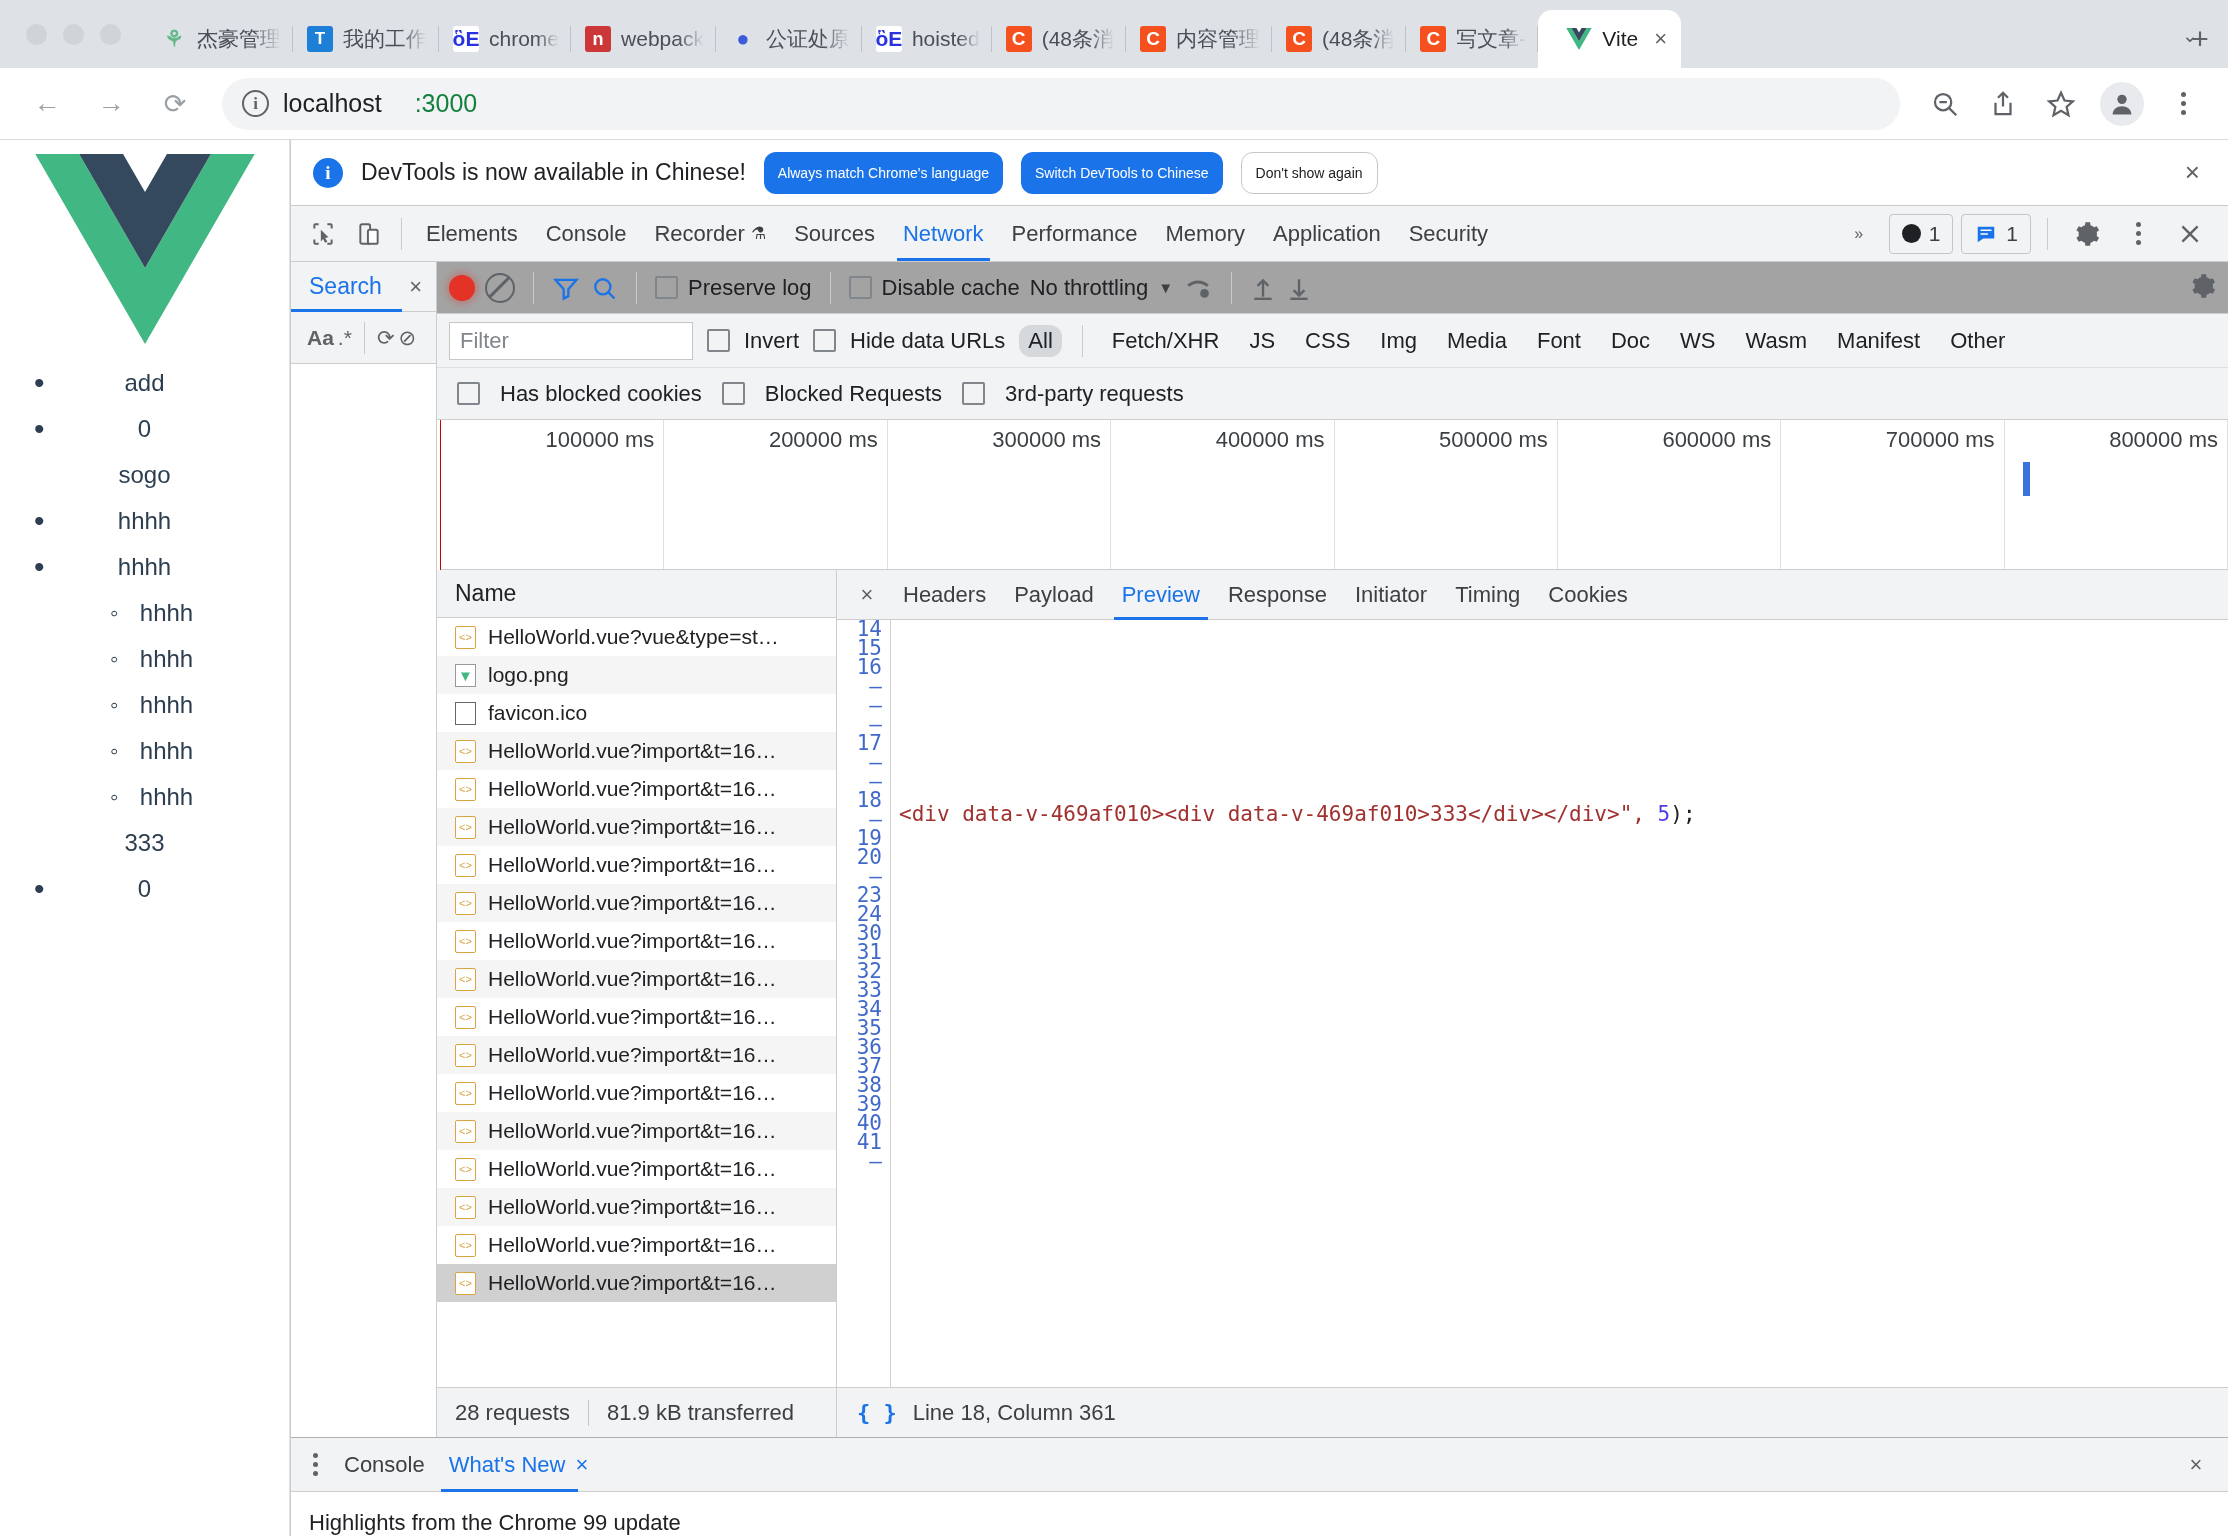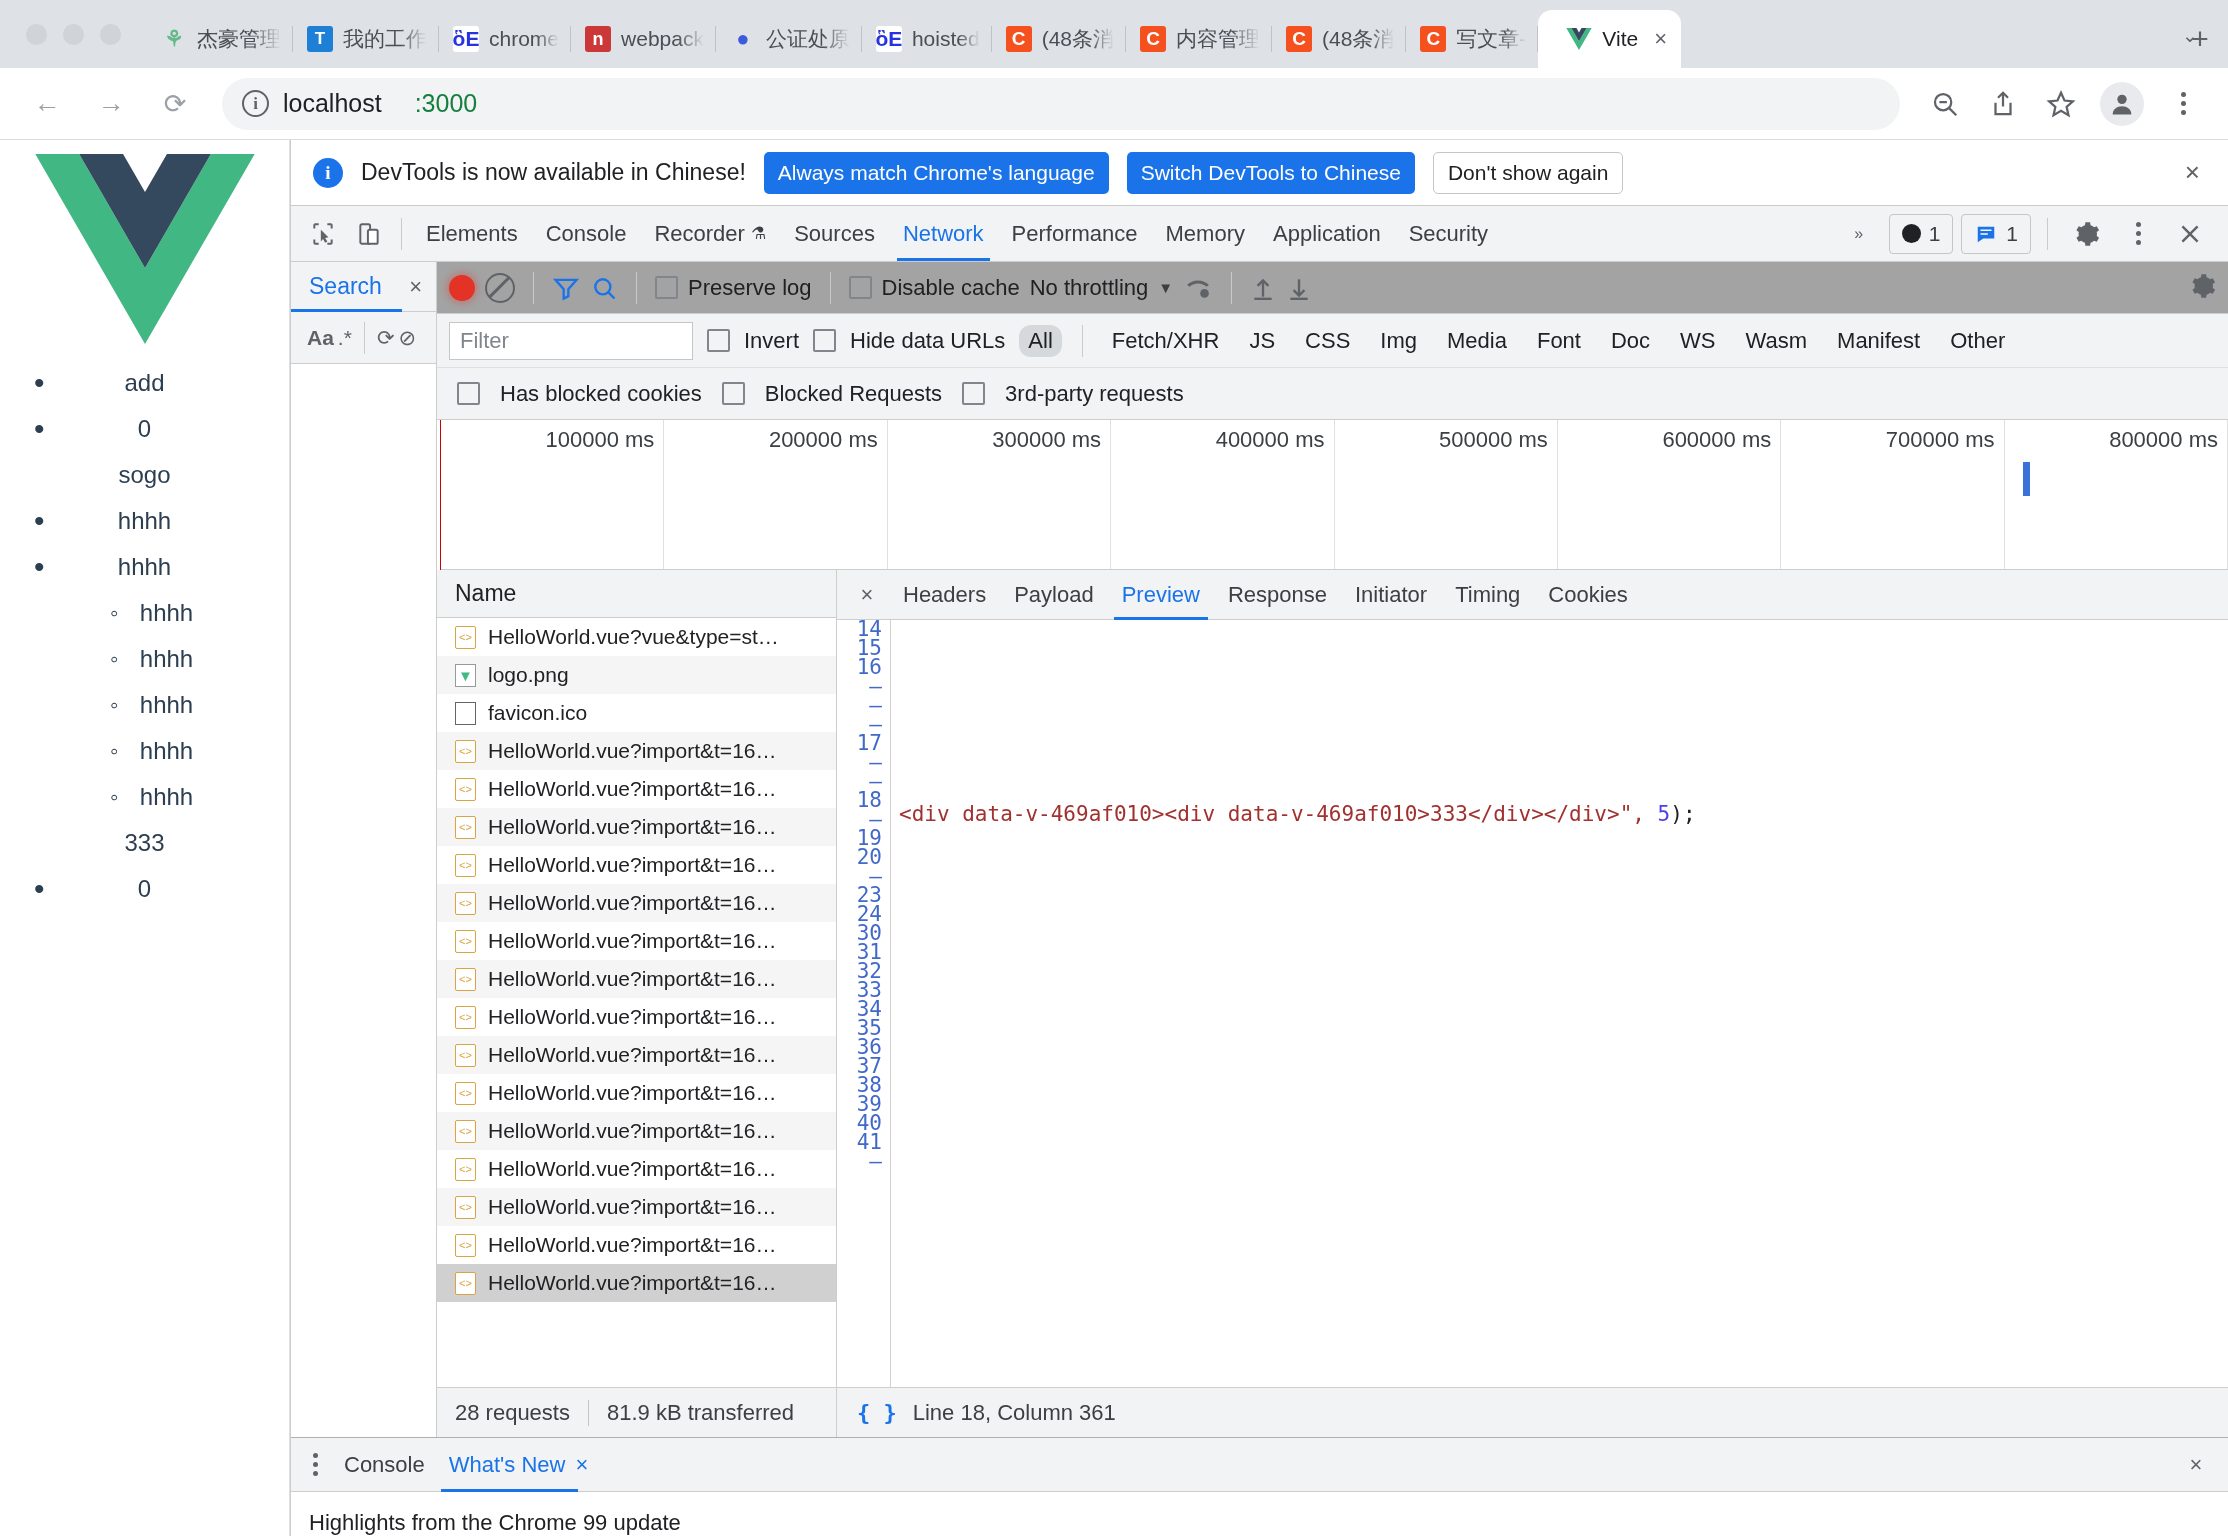--- a/index.html
+++ b/index.html
@@ -85,21 +85,21 @@
   
   .devtools{ flex:1; display:flex; flex-direction:column; background:#fff;
     border-left:1px solid #cdcdcd; min-width:0; }
 
   .banner{ height:66px; background:#fff; border-bottom:1px solid #cacaca;
     display:flex; align-items:center; padding:0 22px; gap:18px; }
   .banner-ic{ width:30px; height:30px; border-radius:50%; background:#1a73e8; color:#fff;
     display:flex; align-items:center; justify-content:center; font-size:19px;
     font-family:"Liberation Serif", serif; font-weight:bold; flex:0 0 30px;}
   .banner-txt{ font-size:23px; color:#202124; }
-  .bbtn{ height:42px; padding:0 14px; border-radius:5px; font-size:21px;
+  .bbtn{ height:42px; padding:0 14px; border-radius:12px; font-size:14px;
     display:flex; align-items:center; }
   .bbtn.primary{ background:#1a73e8; color:#fff; }
   .bbtn.ghost{ background:#fff; color:#202124; border:1px solid #c4c7c5; }
   .banner-close{ margin-left:auto; font-size:26px; color:#5f6368; padding-right:6px;}
 
   .dt-tabs{ height:56px; background:#f1f3f4; border-bottom:1px solid #cdcdcd;
     display:flex; align-items:center; padding:0 10px; gap:2px; }
   .dt-ic{ width:44px; height:44px; display:flex; align-items:center; justify-content:center;
     color:#5f6368; }
   .vsep{ width:1px; height:32px; background:#cacaca; margin:0 8px; }

